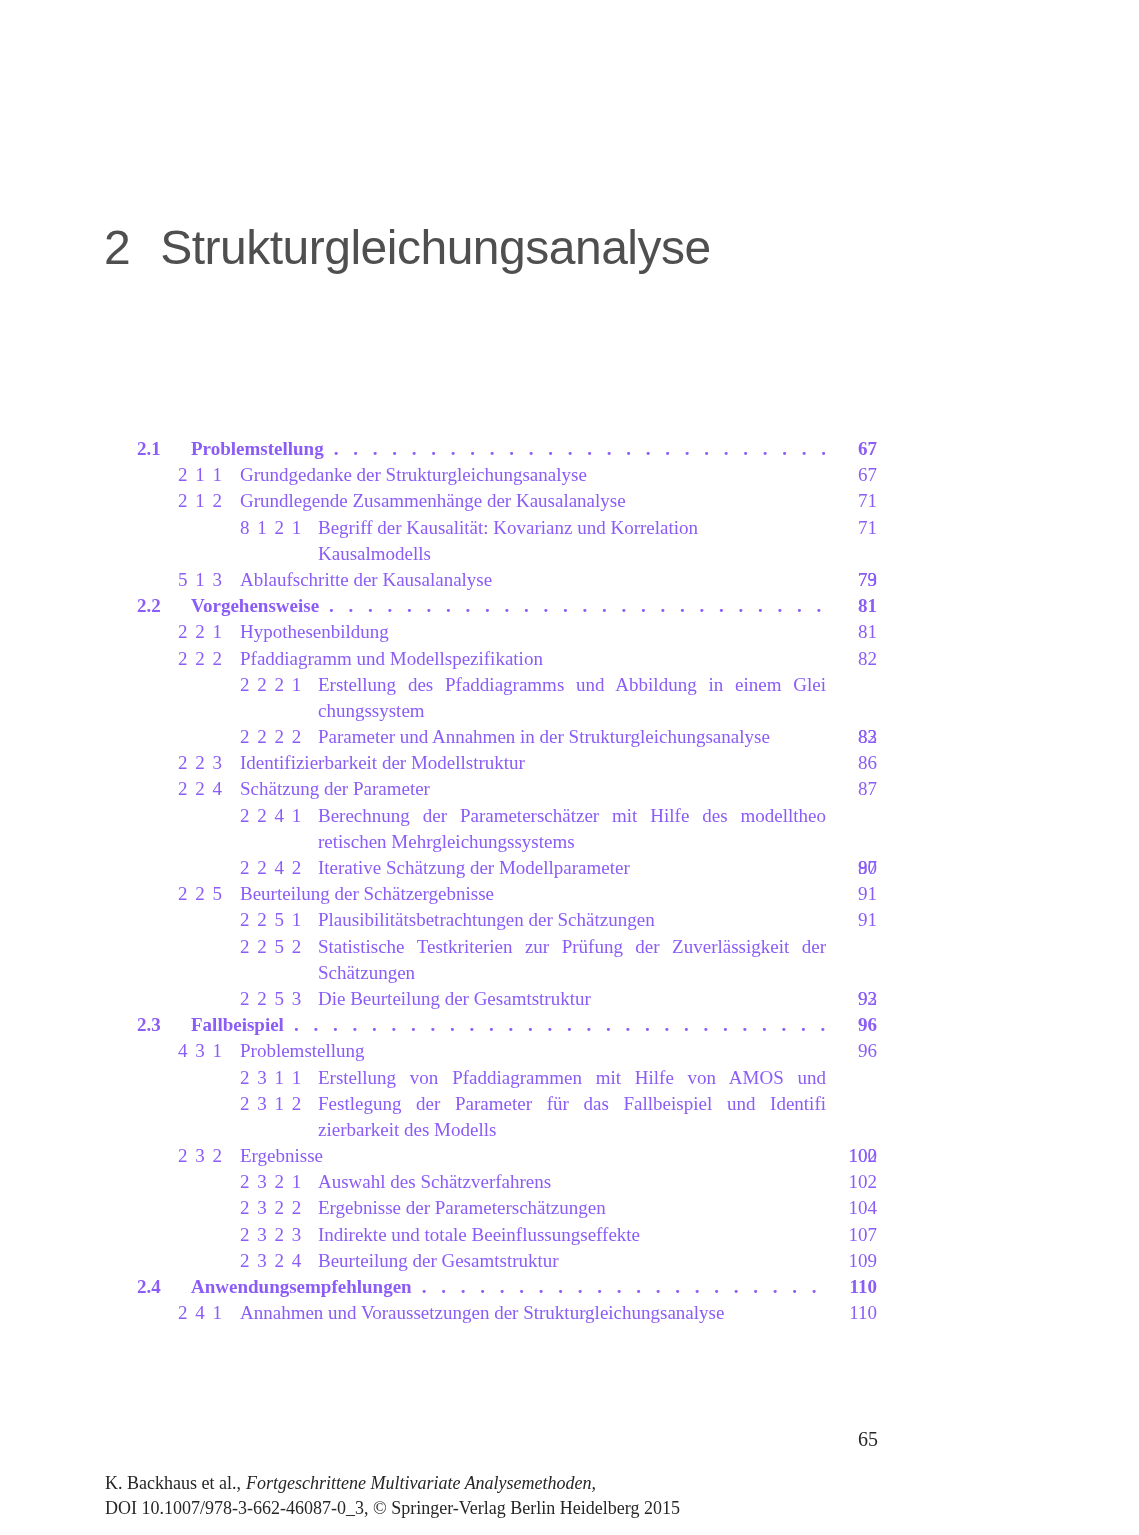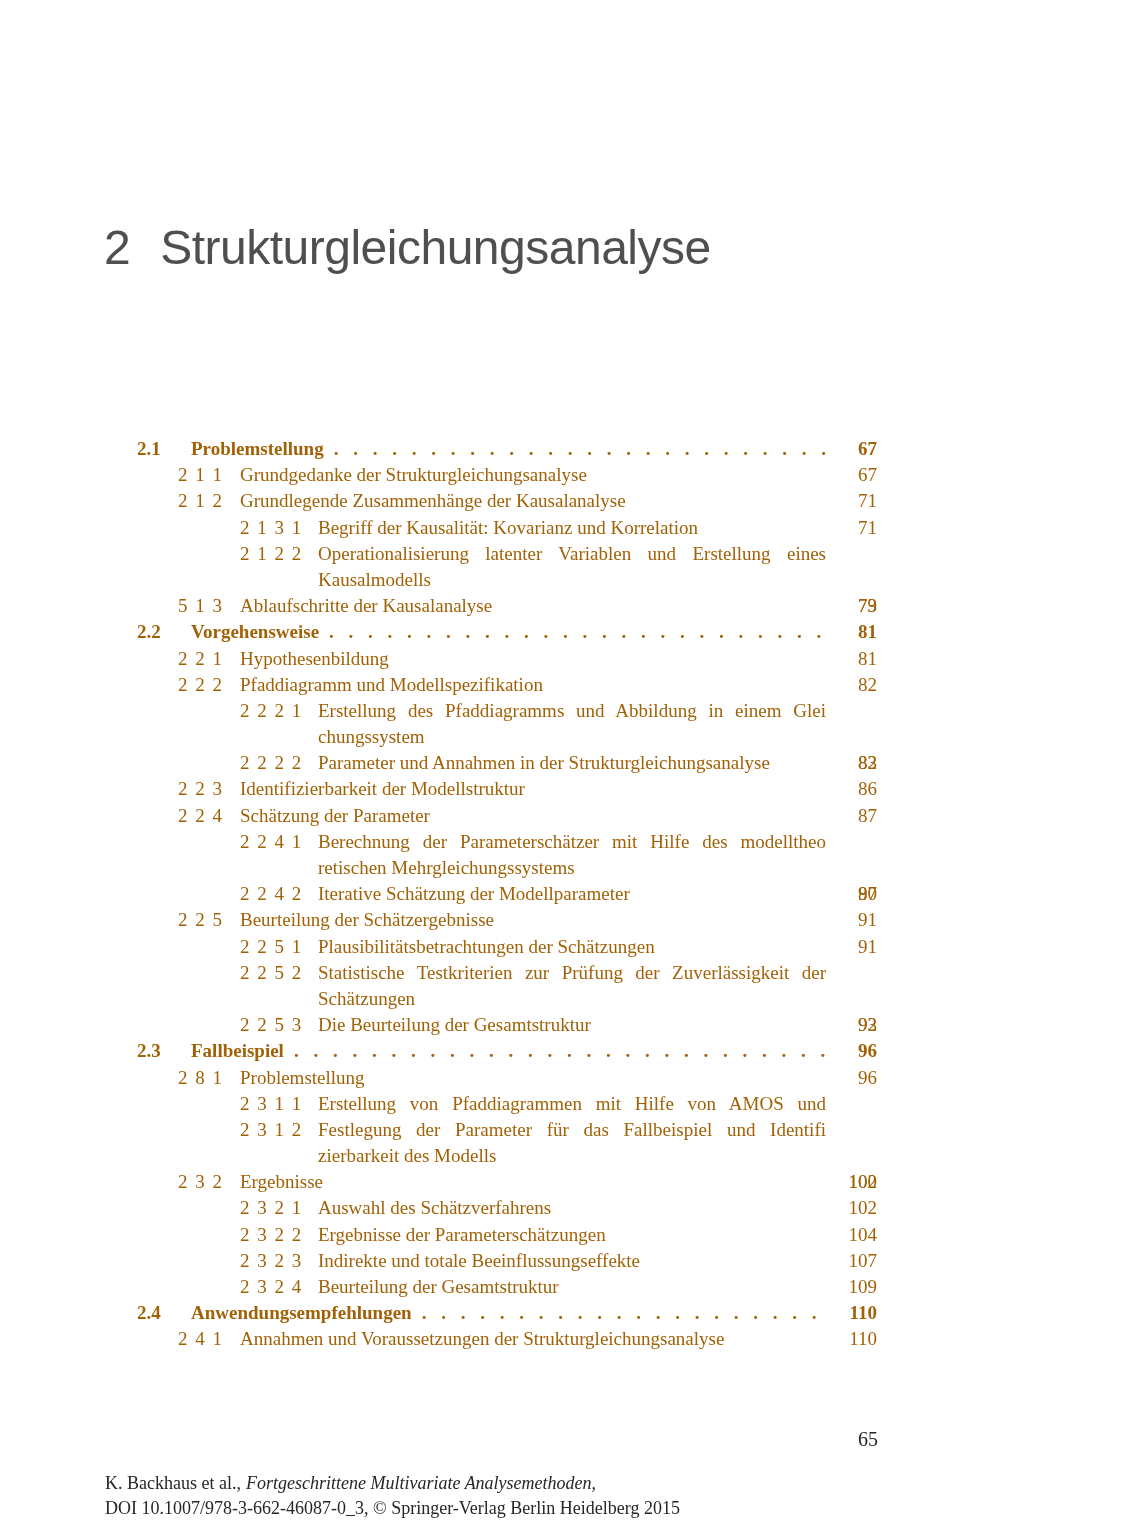--- a/index.html
+++ b/index.html
@@ -18,21 +18,21 @@
     font-weight: 300;
     font-size: 48px; line-height: 58px;
     letter-spacing: -0.5px;
     color: #4f4f4f;
   }
   .chapter-title .no { margin-right: 30px; }
 
   
   .toc {
     position: absolute; left: 137px; top: 436px; width: 740px;
-    font-size: 19px; color: #a16207;
+    font-size: 19px; color: #8b5cf6;
   }
   .trow { display: flex; height: 26.2px; line-height: 26.2px; }
   .lvl1 { font-weight: 700; }
   .lvl2 { padding-left: 41px; }
   .lvl3 { padding-left: 103px; }
   .cont { padding-left: 181px; flex-direction: column; }
   .num  { flex: 0 0 auto; white-space: nowrap; }
   .lvl1 .num { width: 54px; }
   .lvl2 .num { width: 62px; word-spacing: 3px; }
   .lvl3 .num { width: 78px; word-spacing: 3px; }
@@ -83,30 +83,24 @@
       <span class="leader"></span>
       <span class="page">67</span>
     </div>
     <div class="trow lvl2">
       <span class="num">2 1 2</span>
       <span class="title">Grundlegende Zusammenhänge der Kausalanalyse</span>
       <span class="leader"></span>
       <span class="page">71</span>
     </div>
     <div class="trow lvl3">
-      <span class="num">2 1 3 1</span>
+      <span class="num">8 1 2 1</span>
       <span class="title">Begriff der Kausalität: Kovarianz und Korrelation</span>
       <span class="leader"></span>
       <span class="page">71</span>
-    </div>
-    <div class="trow lvl3">
-      <span class="num">2 1 2 2</span>
-      <div class="jtext">Operationalisierung latenter Variablen und Erstellung eines</div>
-      <span class="leader"></span>
-      <span class="page"></span>
     </div>
     <div class="trow cont">
       <span class="title">Kausalmodells</span>
       <span class="leader"></span>
       <span class="page">73</span>
     </div>
     <div class="trow lvl2">
       <span class="num">5 1 3</span>
       <span class="title">Ablaufschritte der Kausalanalyse</span>
       <span class="leader"></span>
@@ -205,21 +199,21 @@
       <span class="leader"></span>
       <span class="page">93</span>
     </div>
     <div class="trow lvl1">
       <span class="num">2.3</span>
       <span class="title">Fallbeispiel</span>
       <span class="leader">. . . . . . . . . . . . . . . . . . . . . . . . . . . . . . . . . . . . . . . . . . . . . . . . . . . . . . . . . . . .</span>
       <span class="page">96</span>
     </div>
     <div class="trow lvl2">
-      <span class="num">2 8 1</span>
+      <span class="num">4 3 1</span>
       <span class="title">Problemstellung</span>
       <span class="leader"></span>
       <span class="page">96</span>
     </div>
     <div class="trow lvl3">
       <span class="num">2 3 1 1</span>
       <div class="jtext">Erstellung von Pfaddiagrammen mit Hilfe von AMOS und</div>
       <span class="leader"></span>
       <span class="page"></span>
     </div>

